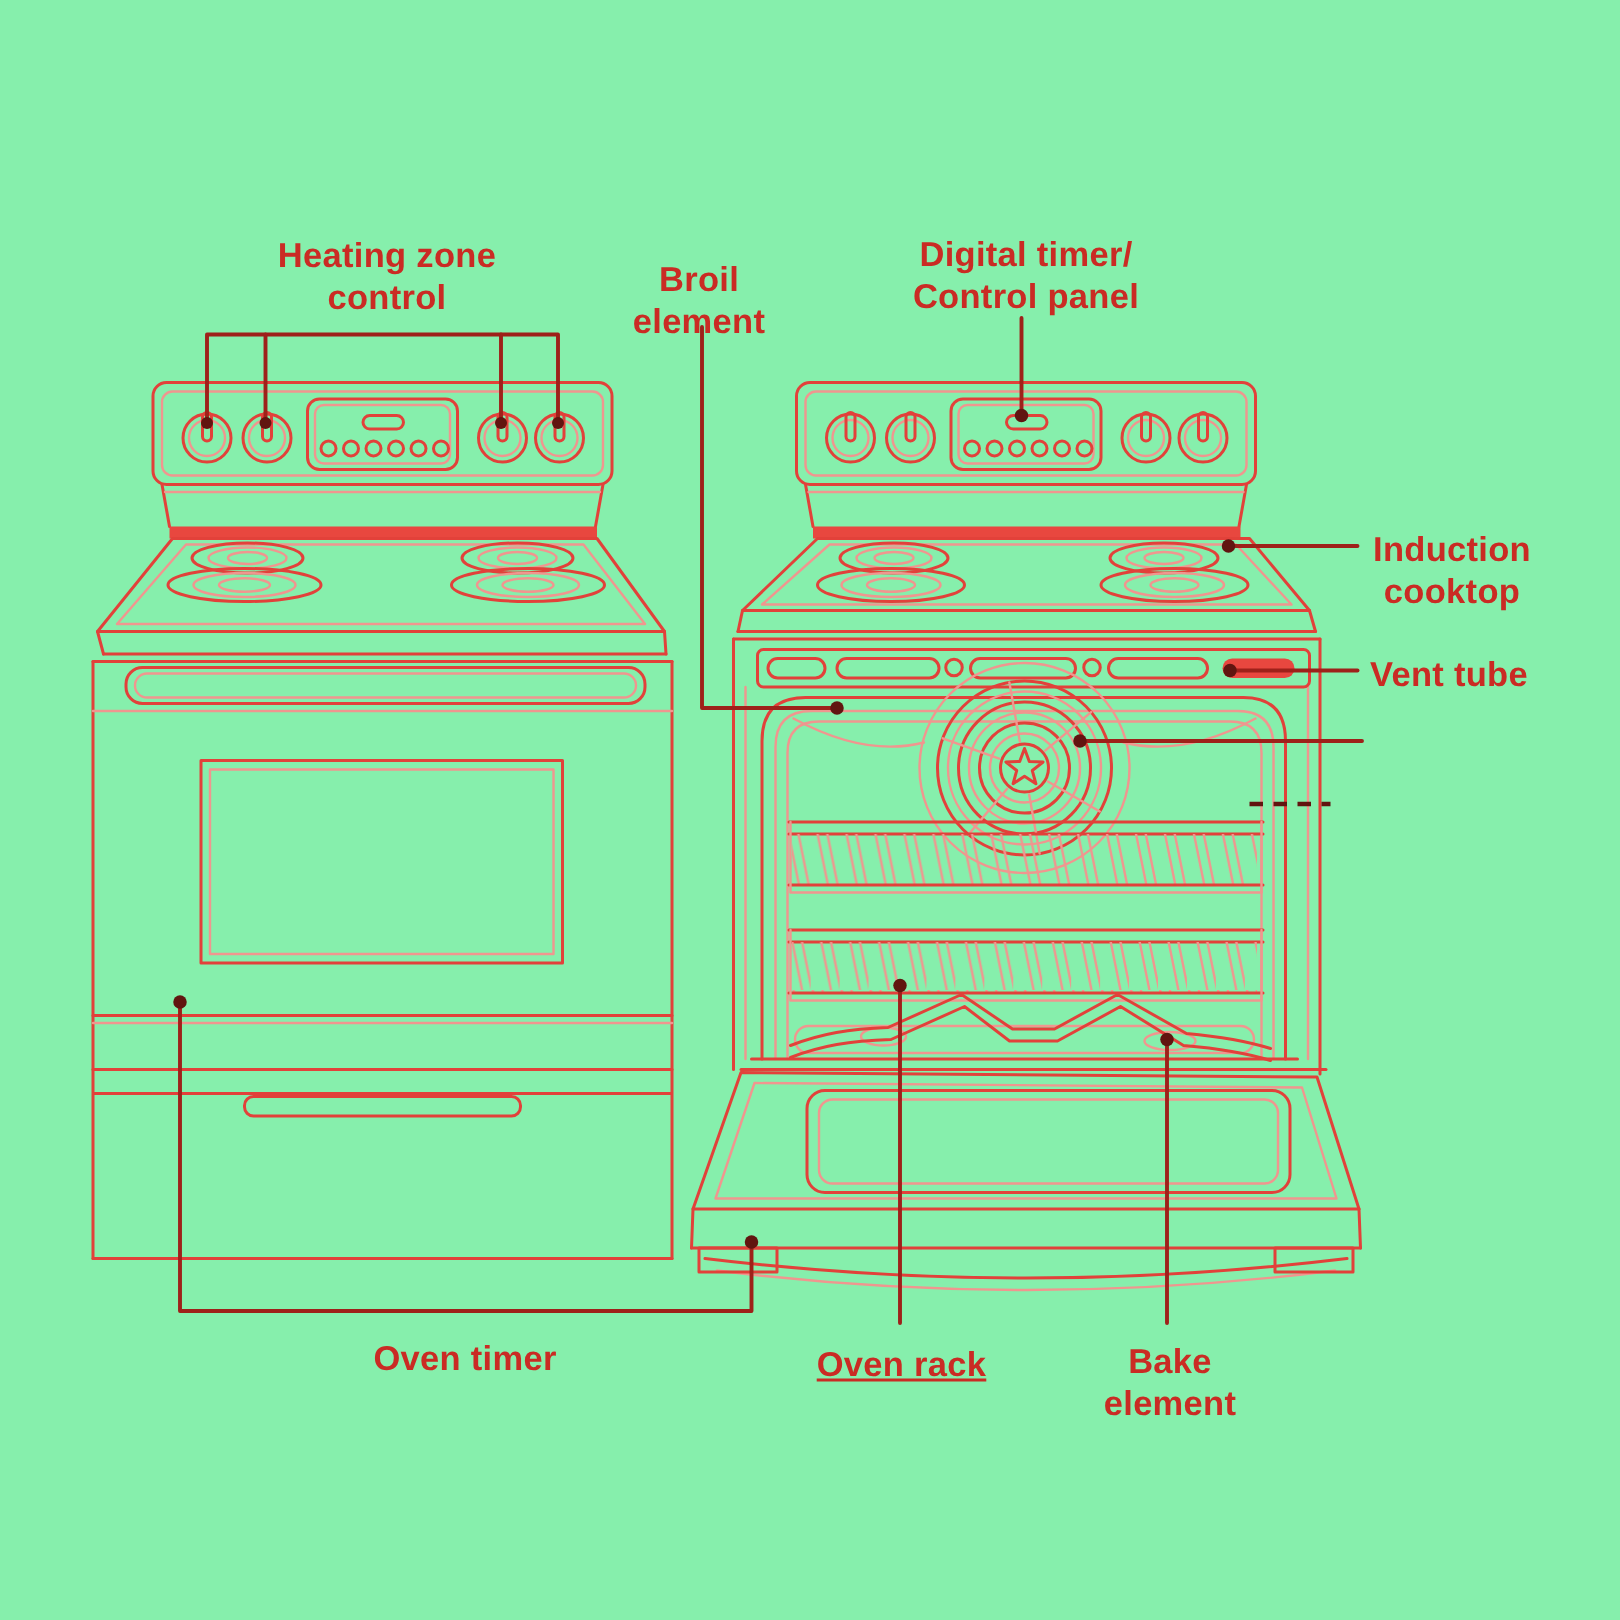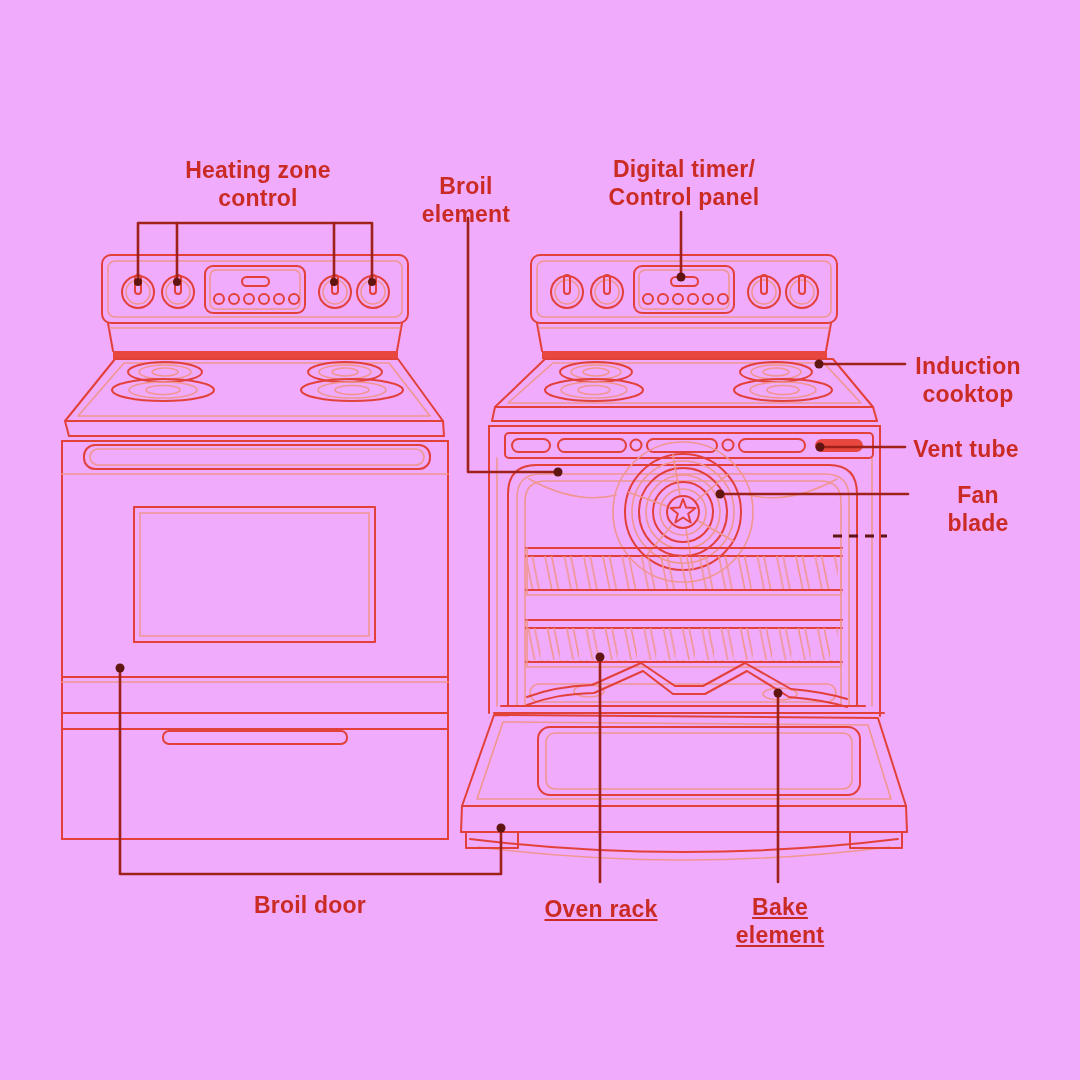--- a/index.html
+++ b/index.html
@@ -1,16 +1,16 @@
 <!DOCTYPE html>
 <html style="--line: #e2413a; --line-light: #f0968f; --accent-fill: #e8473f; --leader: #9e211a; --leader-dark: #611510; --text: #ca2b24;"><head>
 <meta charset="utf-8">
 <style>
   html,body{margin:0;padding:0;background:#ffffff;}
-  .stage{position:relative;width:1080px;height:1080px;background:#f0abfc;overflow:hidden;
+  .stage{position:relative;width:1080px;height:1080px;background:#86efac;overflow:hidden;
          font-family:"Liberation Sans",sans-serif;}
   .stage svg{position:absolute;left:0;top:0;}
   .label{position:absolute;transform:translateX(-50%);color:var(--text,#ca2b24);
          font-weight:700;font-size:23px;line-height:1.22;text-align:center;
          white-space:pre-line;letter-spacing:.2px;}
   
   .s {stroke:var(--line,#e2413a);fill:none;stroke-width:2;stroke-linecap:round;stroke-linejoin:round;}
   .sl{stroke:var(--line-light,#f0958f);fill:none;stroke-width:1.6;stroke-linecap:round;stroke-linejoin:round;}
   .fillr{fill:var(--accent-fill,#e8473f);stroke:none;}
   .lead{stroke:var(--leader,#a6231c);fill:none;stroke-width:2.6;stroke-linecap:round;stroke-linejoin:round;}
@@ -288,18 +288,17 @@
 
   <div class="label" style="left:258px;top:156px;">Heating zone
 control</div>
   <div class="label" style="left:466px;top:172px;">Broil
 element</div>
   <div class="label" style="left:968px;top:352px;">Induction
 cooktop</div>
   <div class="label" style="left:684px;top:155px;">Digital timer/
 Control panel</div>
   <div class="label" style="left:966px;top:435px;">Vent tube</div>
-  <div class="label" style="left:978px;top:481px;">Fan blade</div>
-  <div class="label" style="left:310px;top:891px;">Broil door</div>
+  <div class="label" style="left:310px;top:891px;">Oven timer</div>
   <div class="label" style="left:601px;top:895px;text-decoration:underline;">Oven rack</div>
-  <div class="label" style="left:780px;top:893px;text-decoration:underline;">Bake
+  <div class="label" style="left:780px;top:893px;">Bake
 element</div>
 </div>
 
 </body></html>

